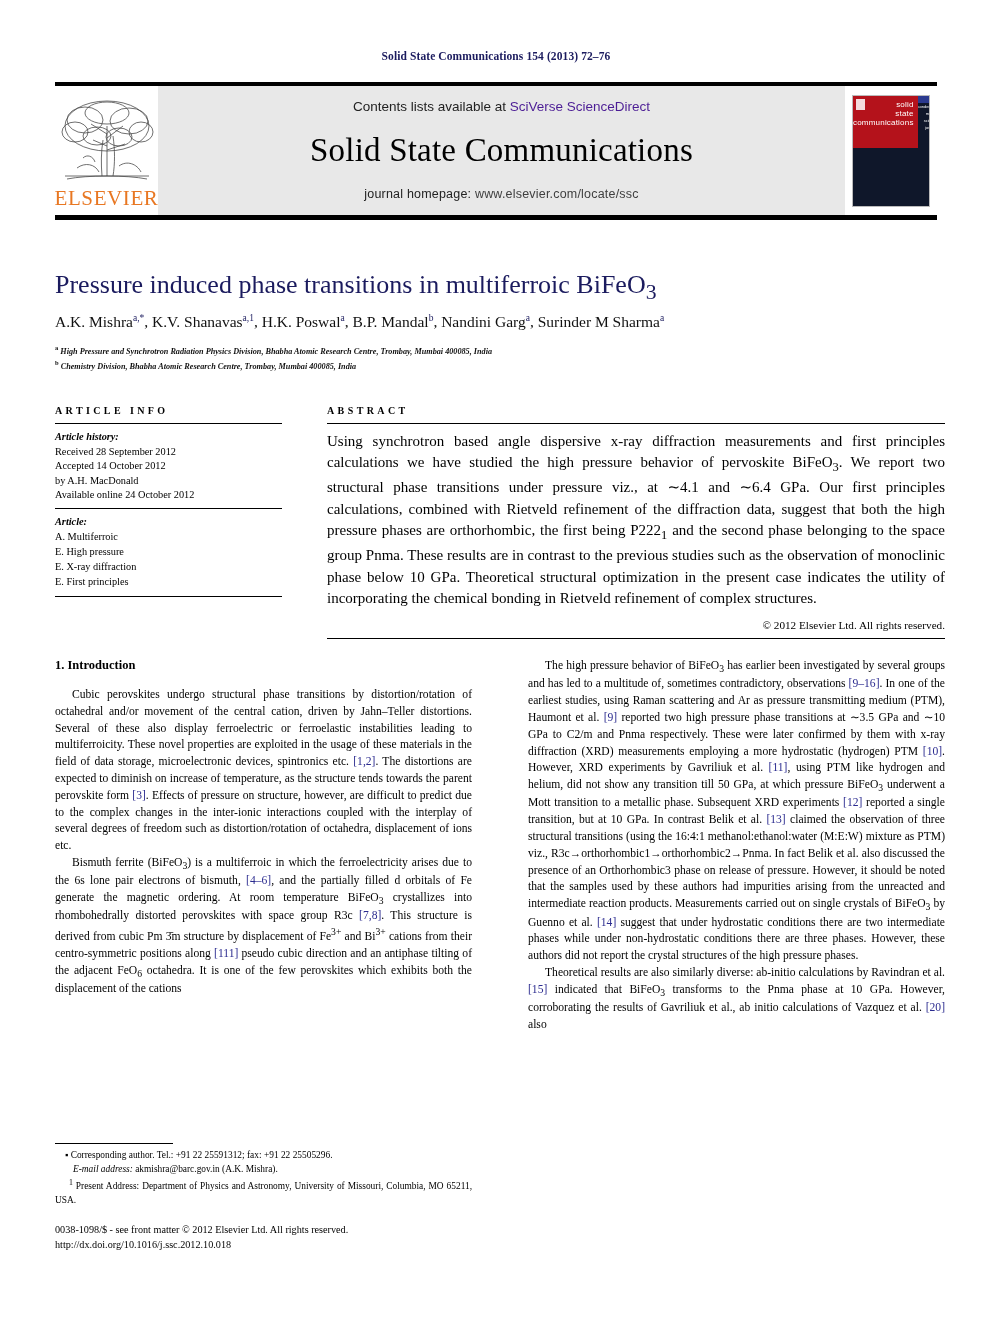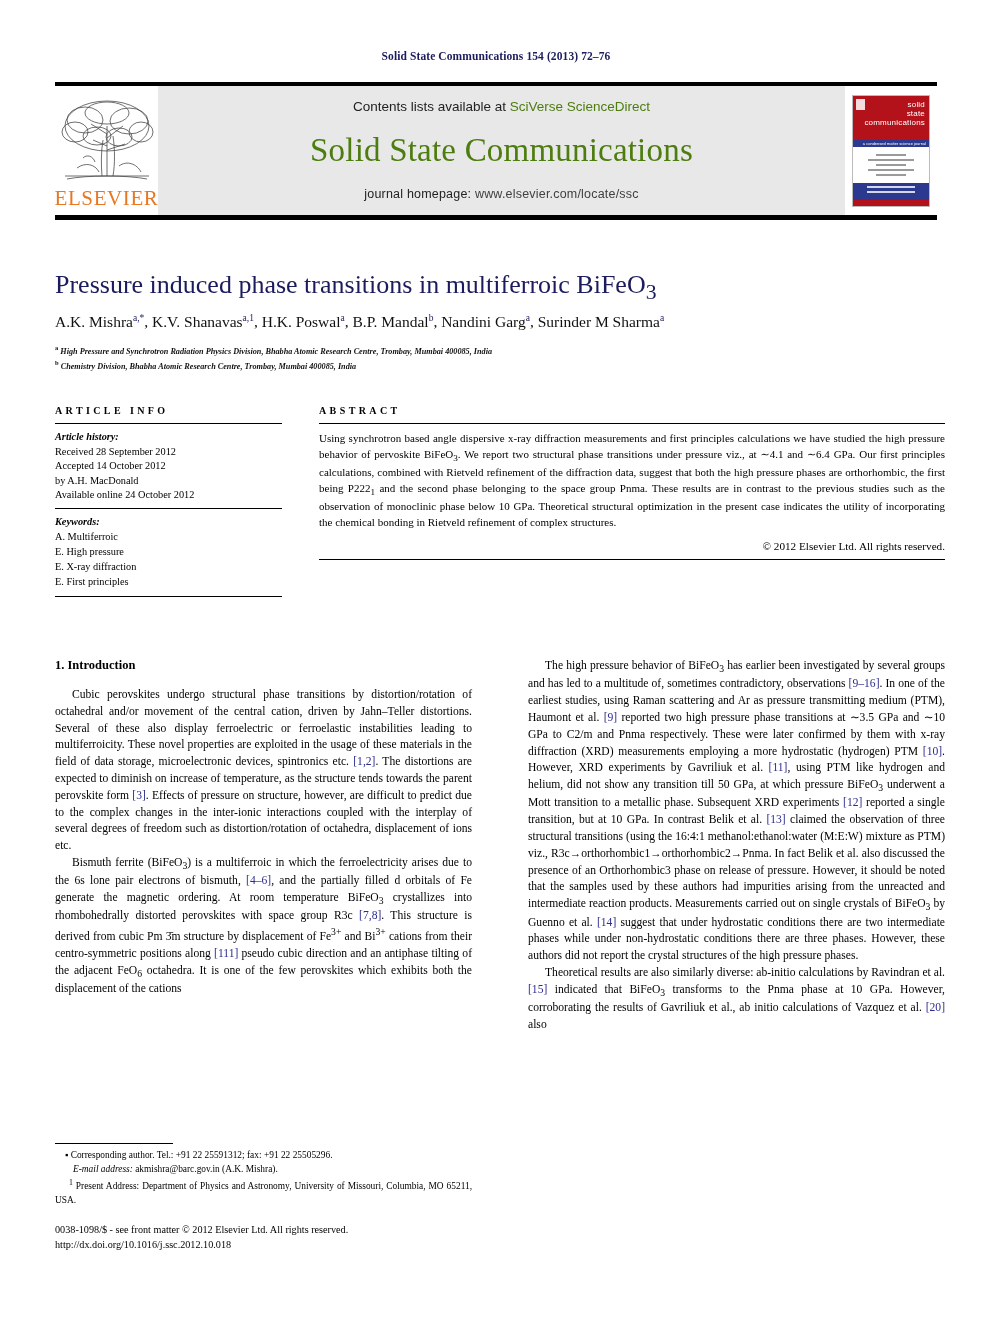--- a/index.html
+++ b/index.html
@@ -78,25 +78,25 @@
     flex-direction: column;
     align-items: center;
     justify-content: space-between;
     padding: 13px 0 14px 0;
   }
   .contents-line {
     font-family: "Liberation Sans", sans-serif;
     font-size: 13.5px;
     color: #222;
   }
-  .contents-line .lnk { color: #4d7c0f; }
+  .contents-line .lnk { color: #4c1d95; }
   .journal-name {
     font-family: "Liberation Serif", serif;
     font-size: 33px;
-    color: #4d7c0f;
+    color: #000000;
     letter-spacing: 0.2px;
     line-height: 1.05;
   }
   .homepage-line {
     font-family: "Liberation Sans", sans-serif;
     font-size: 12.5px;
     color: #222;
     letter-spacing: 0.2px;
   }
   .homepage-line .lnk { color: #404040; }
@@ -105,23 +105,23 @@
     flex: 0 0 92px;
     background: #fff;
     display: flex;
     align-items: center;
     justify-content: center;
   }
   .cover-img {
     width: 76px;
     height: 110px;
     border: 1px solid #bbb;
-    background: #a16207;
-    display: flex;
-    flex-direction: column;
+    background: #0f172a;
+    display: flex;
+    flex-direction: row;
     position: relative;
     overflow: hidden;
   }
   .cover-top {
     height: 52px;
     background: #b4121b;
     position: relative;
     color: #fff;
     text-align: right;
     padding: 4px 4px 0 0;
@@ -170,21 +170,21 @@
     line-height: 1.45;
   }
   .affil sup { font-style: normal; font-size: 6.5px; }
 
   
   .info-block {
     position: absolute;
     left: 55px; top: 405px;
     width: 890px;
     display: flex;
-    gap: 0;
+    gap: 8px;
   }
   .col-info { width: 227px; flex: 0 0 227px; }
   .col-abs  { flex: 1 1 auto; padding-left: 37px; }
 
   .sec-head {
     font-family: "Liberation Serif", serif;
     font-weight: bold;
     font-size: 10px;
     letter-spacing: 3.4px;
     color: #000;
@@ -201,21 +201,21 @@
   .art-hist .lab { font-style: italic; font-weight: bold; }
   .kw {
     font-size: 10.3px;
     line-height: 1.45;
     padding-top: 6px;
     padding-bottom: 6px;
   }
   .kw .lab { font-style: italic; font-weight: bold; }
 
   .abs-body {
-    font-size: 11px;
+    font-size: 15px;
     line-height: 1.43;
     text-align: justify;
     padding-top: 7px;
   }
   .abs-copy {
     text-align: right;
     font-size: 11.2px;
     padding-top: 10px;
     padding-bottom: 7px;
   }
@@ -364,21 +364,21 @@
       <div class="rule-thin"></div>
       <div class="art-hist">
         <div class="lab">Article history:</div>
         <div>Received 28 September 2012</div>
         <div>Accepted 14 October 2012</div>
         <div>by A.H. MacDonald</div>
         <div>Available online 24 October 2012</div>
       </div>
       <div class="rule-med"></div>
       <div class="kw">
-        <div class="lab">Keywords:</div>
+        <div class="lab">Article:</div>
         <div>A. Multiferroic</div>
         <div>E. High pressure</div>
         <div>E. X-ray diffraction</div>
         <div>E. First principles</div>
       </div>
       <div class="rule-thin" style="margin-top:0"></div>
     </div>
 
     <div class="col-abs">
       <div class="sec-head">ABSTRACT</div>

